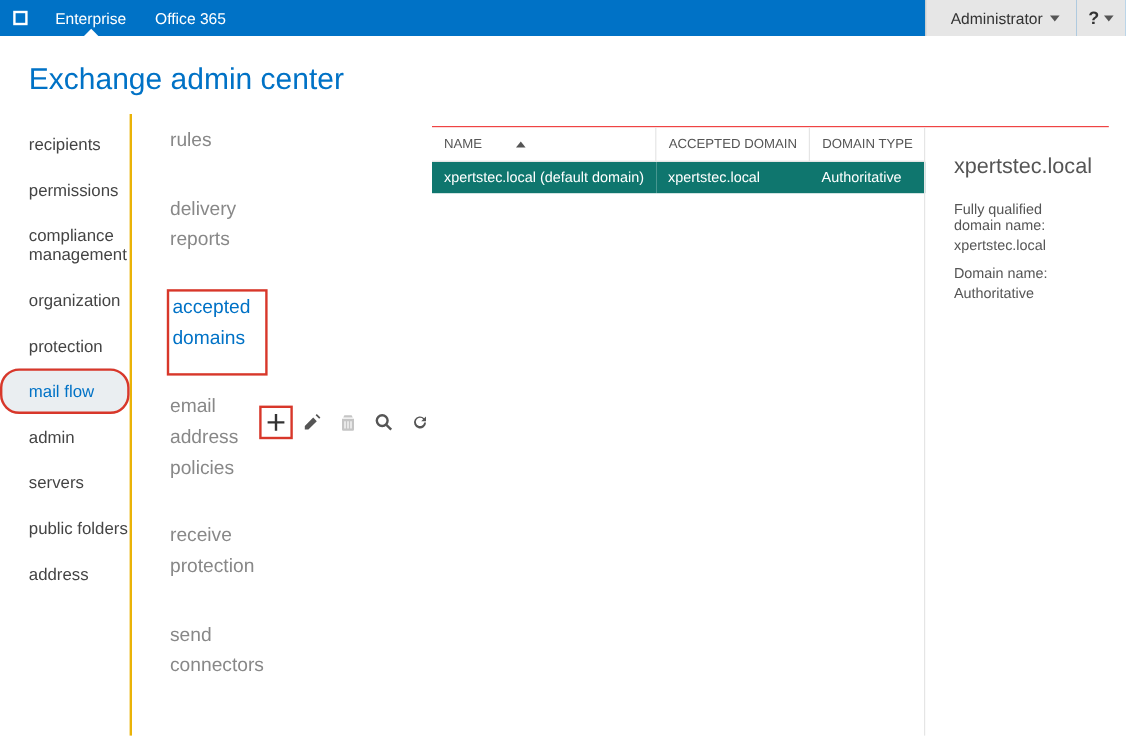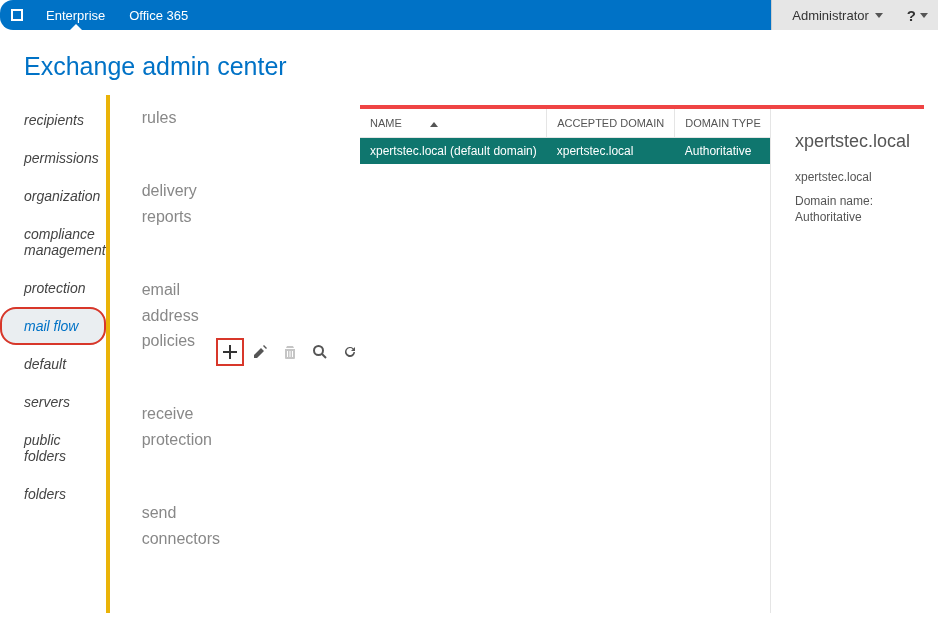--- a/index.html
+++ b/index.html
@@ -11,21 +11,20 @@
     width: 938px;
     height: 618px;
     overflow: hidden;
   }
   .topbar {
     height: 30px;
     background: #0072c6;
     display: flex;
     align-items: stretch;
     color: #fff;
-    border-radius: 13px;
   }
   .topbar-left { display: flex; align-items: stretch; }
   .app-icon {
     width: 34px;
     display: flex;
     align-items: center;
     justify-content: center;
   }
   .app-icon svg { width: 16px; height: 16px; }
   .top-tab {
@@ -80,23 +79,22 @@
   }
   .page-title {
     color: #0072c6;
     font-size: 25px;
     font-weight: 300;
     padding: 22px 0 14px 24px;
   }
   .layout { display: flex; height: calc(618px - 30px - 70px); }
   .sidebar {
     width: 232px;
-    border-right: 4px solid #eab308;
+    border-right: 2px solid #eab308;
     padding-top: 6px;
-    font-style: italic;
   }
   .side-item {
     padding: 11px 0 11px 24px;
     color: #444;
     font-size: 14px;
     cursor: pointer;
   }
   .side-item.active {
     background: #eaeef1;
     color: #0072c6;
@@ -118,21 +116,21 @@
     margin-bottom: 14px;
   }
   .tool-btn {
     width: 20px; height: 20px;
     display: flex; align-items: center; justify-content: center;
     color: #555; cursor: pointer;
   }
   .tool-btn.disabled { color: #c5c5c5; cursor: default; }
   .tool-btn.highlighted { outline: 2px solid #d8372a; outline-offset: 2px; }
   .tool-btn svg { width: 16px; height: 16px; }
-  .main-split { display: flex; border-top: 4px solid #ef4444; }
+  .main-split { display: flex; border-top: 1px solid #ef4444; }
   .table-pane { width: 410px; }
   .detail-pane { flex: 1; padding: 22px 14px 0 24px; border-left: 1px solid #e5e5e5; min-height: 360px; }
   table.grid { width: 100%; border-collapse: collapse; }
   table.grid th {
     text-align: left;
     font-size: 11px;
     font-weight: 400;
     color: #555;
     padding: 8px 10px;
     border-bottom: 1px solid #e5e5e5;
@@ -190,34 +188,35 @@
     </div>
   </div>
 </div>
 
 <div class="page-title">Exchange admin center</div>
 
 <div class="layout">
   <div class="sidebar">
     <div class="side-item">recipients</div>
     <div class="side-item">permissions</div>
+    <div class="side-item">compliance management</div>
     <div class="side-item">organization</div>
-    <div class="side-item">compliance management</div>
     <div class="side-item">protection</div>
     <div class="side-item active highlighted">mail flow</div>
-    <div class="side-item">default</div>
+    <div class="side-item">admin</div>
     <div class="side-item">servers</div>
     <div class="side-item">public folders</div>
-    <div class="side-item">folders</div>
+    <div class="side-item">address</div>
   </div>
 
   <div class="content">
     <div class="tabrow">
       <span class="tab-link">rules</span>
       <span class="tab-link">delivery reports</span>
+      <span class="tab-link active highlighted">accepted domains</span>
       <span class="tab-link">email address policies</span>
       <span class="tab-link">receive protection</span>
       <span class="tab-link">send connectors</span>
     </div>
 
     <div class="toolbar">
       <div class="tool-btn highlighted">
         <svg viewBox="0 0 16 16">
             <path d="M7 1h2v6h6v2H9v6H7V9H1V7h6z" fill="#333"></path>
           </svg>
@@ -259,19 +258,20 @@
             <tr class="selected">
               <td>xpertstec.local (default domain)</td>
               <td>xpertstec.local</td>
               <td>Authoritative</td>
             </tr>
           </tbody>
         </table>
       </div>
       <div class="detail-pane">
         <div class="detail-title">xpertstec.local</div>
+        <div class="detail-label">Fully qualified domain name:</div>
         <div class="detail-value">xpertstec.local</div>
         <div class="detail-label">Domain name:</div>
         <div class="detail-value">Authoritative</div>
       </div>
     </div>
   </div>
 </div>
 
 </body></html>

